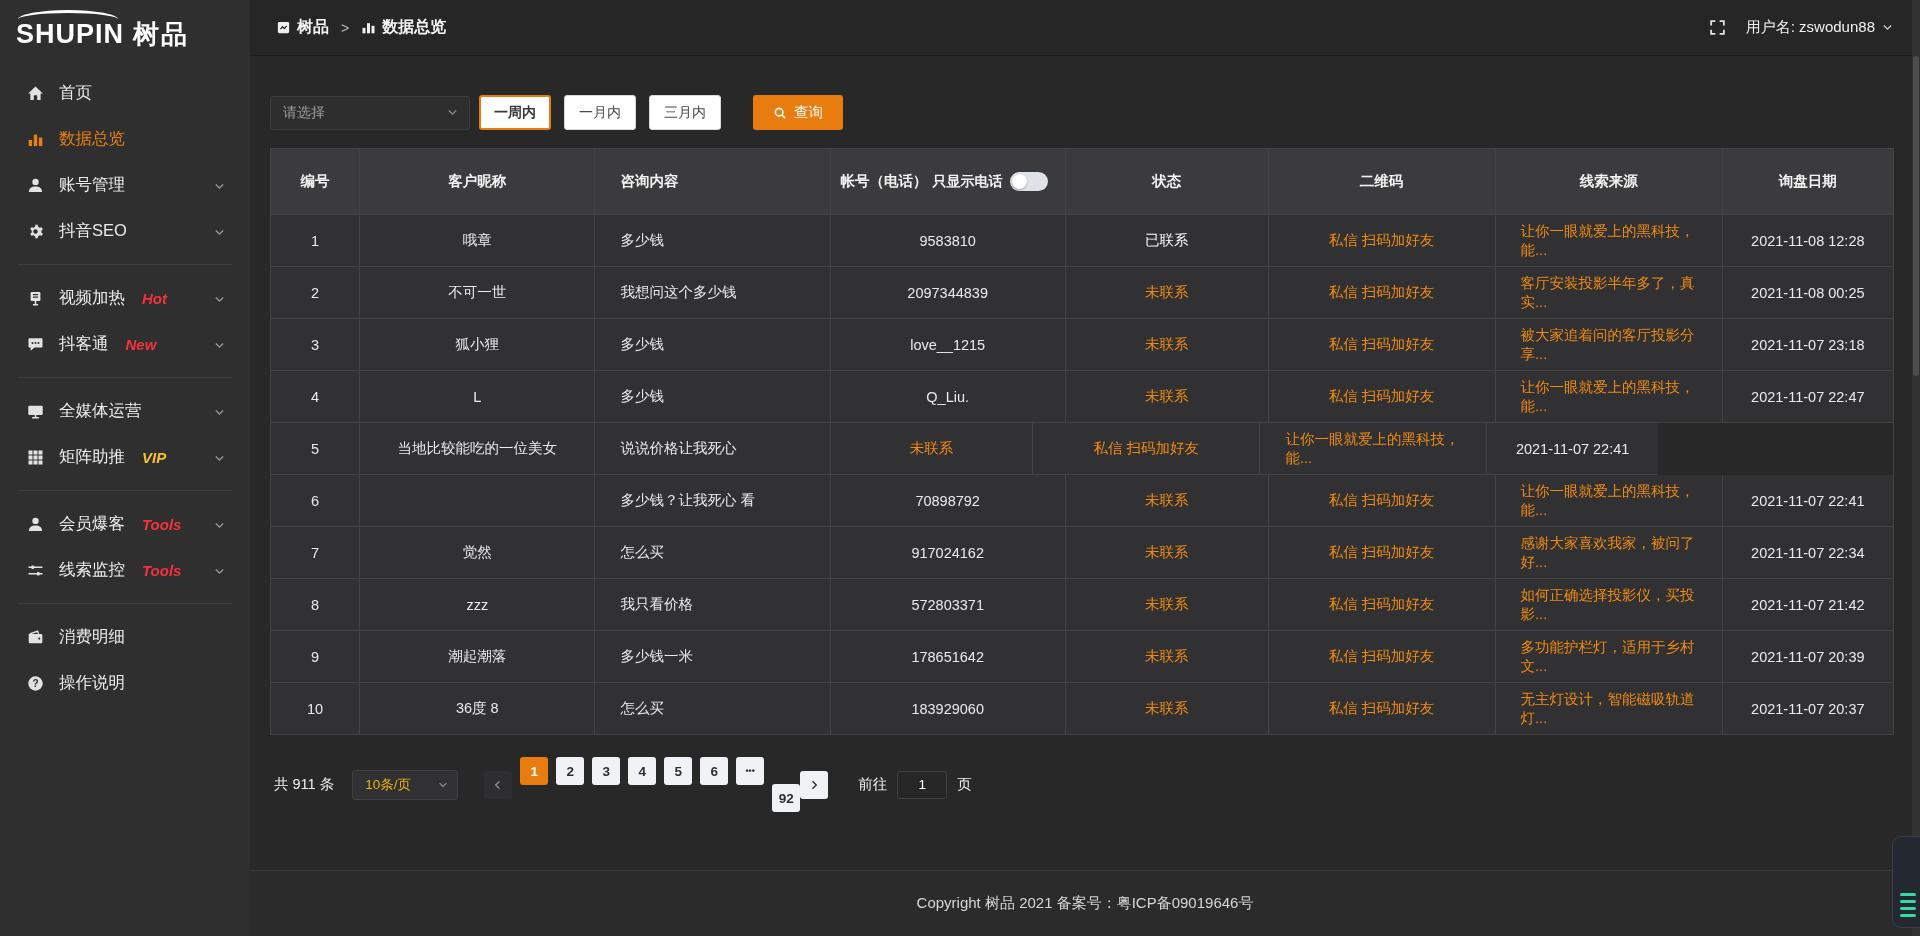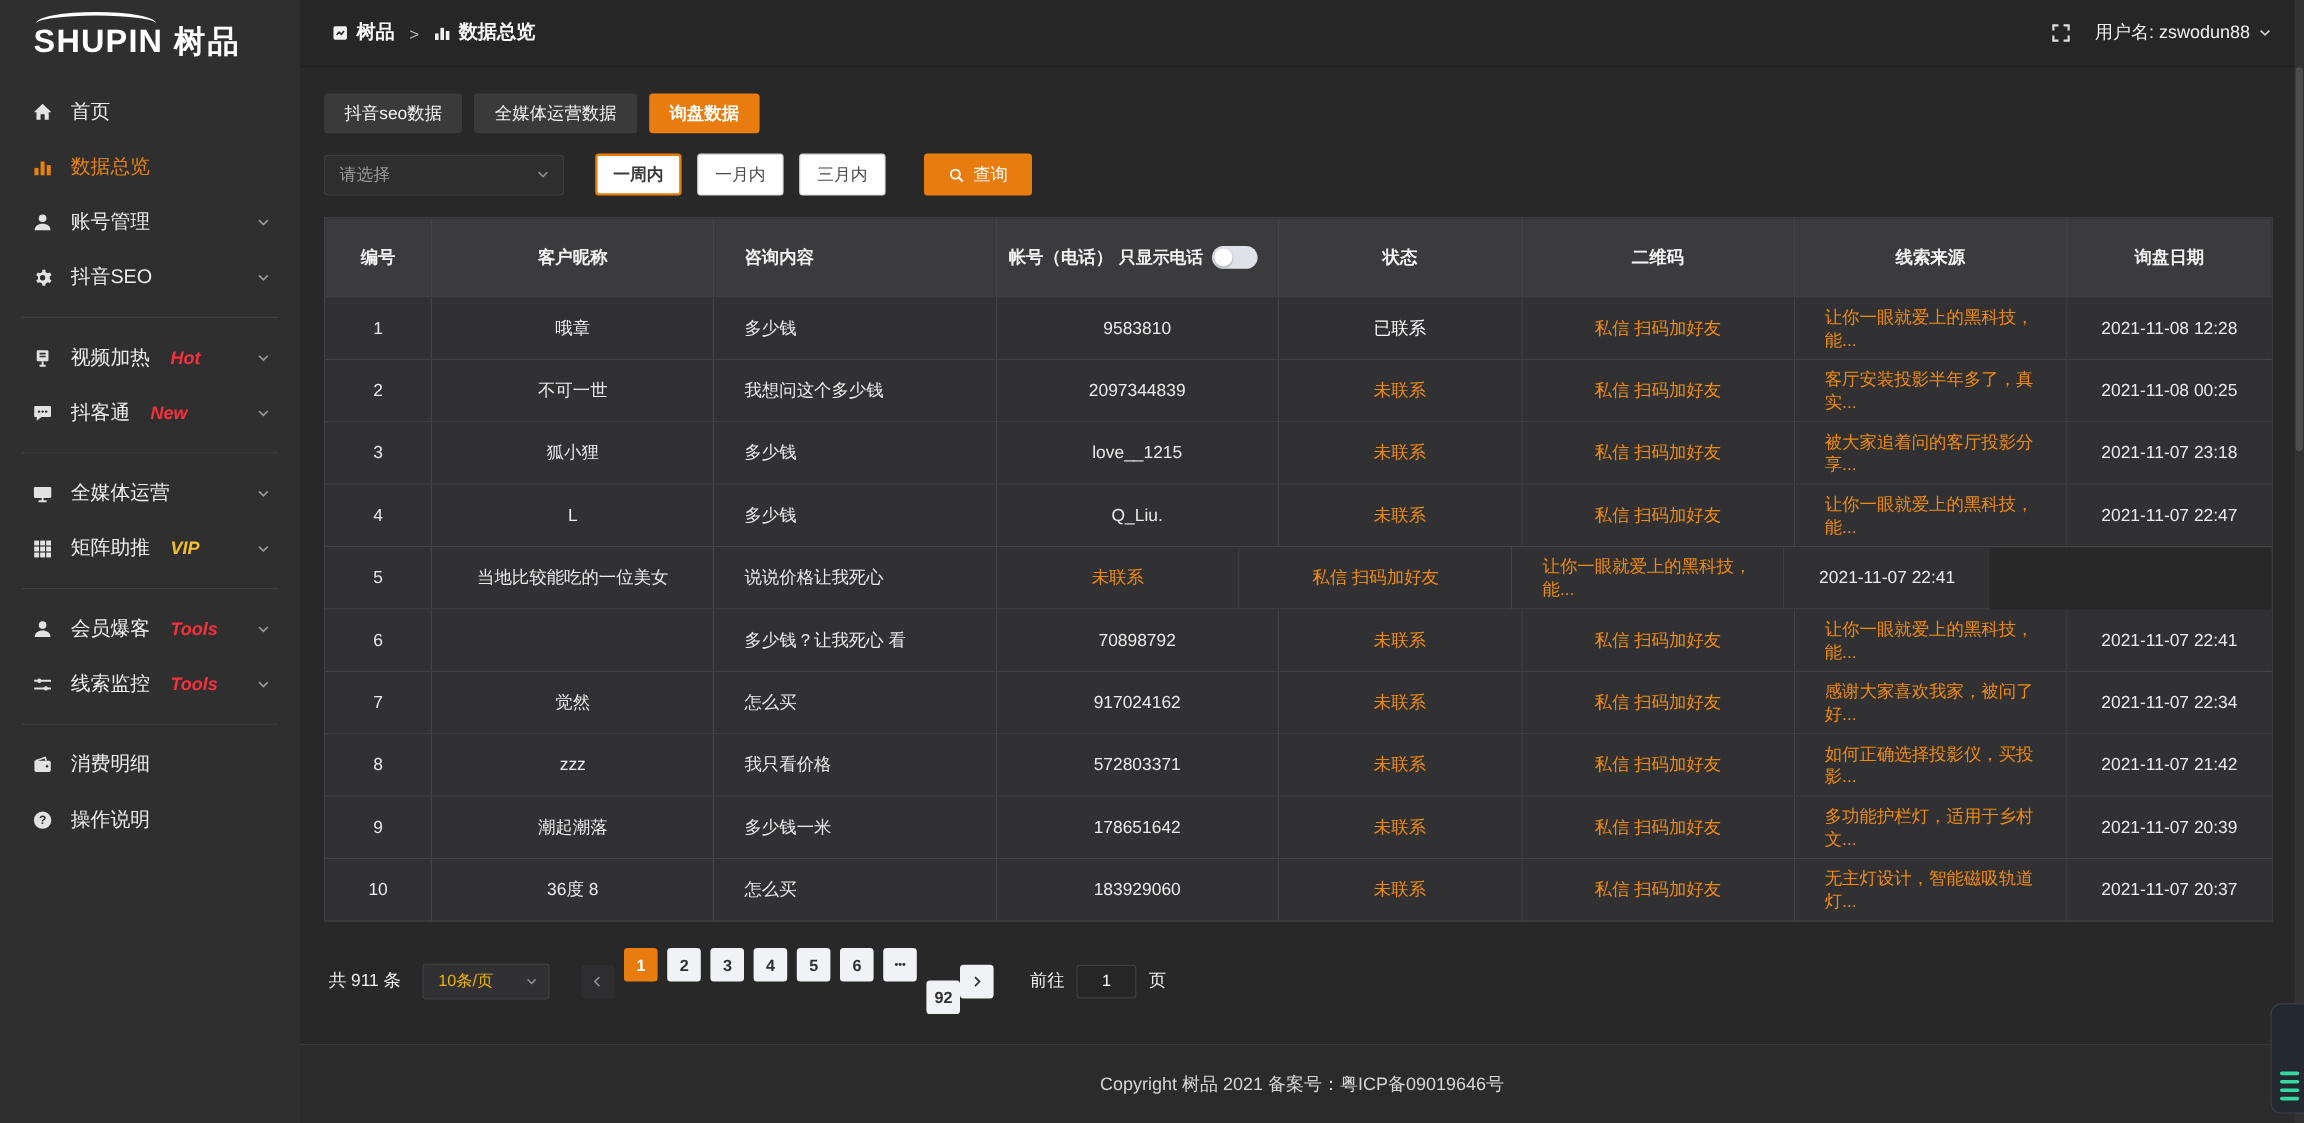--- a/index.html
+++ b/index.html
@@ -3,21 +3,21 @@
 <meta charset="utf-8">
 <style>
   * { margin:0; padding:0; box-sizing:border-box; }
   html,body { width:1920px; height:936px; overflow:hidden; background:#282828;
     font-family:"Liberation Sans","DejaVu Sans",sans-serif; color:#e9e9e9; }
   .app { display:flex; width:100%; height:100%; position:relative; }
 
   
   .sidebar { width:250px; min-width:250px; height:100%; background:#2f2f2f; padding-top:8px; }
   .logo { height:52px; display:flex; align-items:center; padding-left:16px; }
-  .logo-en { position:relative; font-size:27px; font-weight:800; letter-spacing:1px; color:#fff;margin-left:12px; }
+  .logo-en { position:relative; font-size:27px; font-weight:800; letter-spacing:1px; color:#fff; }
   .logo-en::before { content:""; position:absolute; left:2px; top:-9px; width:100px; height:16px;
     border-top:3px solid #fff; border-radius:50% 50% 0 0; }
   .logo-cn { font-size:26px; font-weight:800; color:#fff; margin-left:9px; letter-spacing:2px; }
   .menu { margin-top:10px; }
   .side-item { height:46px; display:flex; align-items:center; padding:0 24px 0 27px; cursor:pointer; }
   .side-item .s-icon { width:17px; height:17px; margin-right:15px; display:inline-flex; color:#e2e2e2; }
   .side-item .s-icon svg { width:17px; height:17px; }
   .side-item .s-label { font-size:16.5px; color:#ececec; }
   .side-item.active .s-label, .side-item.active .s-icon { color:#e8820f; }
   .side-item .s-badge { font-size:15px; font-weight:700; font-style:italic; margin-left:17px; }
@@ -51,21 +51,21 @@
     color:#f2f2f2; font-size:14.5px; cursor:pointer; font-family:inherit; }
   .tab.active { background:#e87c0f; color:#fff; font-weight:700; }
 
   
   .filters { display:flex; align-items:center; margin-top:17px; }
   .select { width:200px; height:34px; background:#2e2e2e; border:1px solid #3d3d3d; border-radius:3px;
     display:flex; align-items:center; padding:0 10px 0 12px; cursor:pointer; }
   .select .sel-text { font-size:14px; color:#9b9b9b; }
   .select .sel-chev { margin-left:auto; width:13px; height:13px; color:#8a8a8a; display:inline-flex; }
   .select .sel-chev svg { width:13px; height:13px; }
-  .range-group { display:flex; gap:13px; margin-left:26px; }
+  .range-group { display:flex; gap:13px; margin-left:9px; }
   .range-btn { min-width:72px; height:35px; background:#ffffff; border:1px solid #d9d9d9; border-radius:3px;
     color:#4a4a4a; font-size:14px; cursor:pointer; font-family:inherit; padding:0 12px; }
   .range-btn.active { border:2px solid #e87c0f; font-weight:700; color:#3a3a3a; }
   .query-btn { height:35px; margin-left:32px; background:#e87c0f; color:#fff; border:none; border-radius:3px;
     font-size:14.5px; padding:0 20px; display:flex; align-items:center; gap:7px; cursor:pointer; font-family:inherit; }
   .query-btn .q-icon { width:14px; height:14px; display:inline-flex; }
   .query-btn .q-icon svg { width:14px; height:14px; }
 
   
   .tbl { margin-top:18px; border:1px solid #434345; border-bottom:none; }
@@ -323,25 +323,20 @@
           <span class="user-chev">
             <svg viewBox="0 0 16 16" fill="none" stroke="currentColor" stroke-width="1.7">
                 <path d="M3.5 5.5 8 10l4.5-4.5"></path>
               </svg>
           </span>
         </span>
       </div>
     </header>
 
     <div class="content">
-      <div class="tabs" id="tabs">
-          <button class="tab">抖音seo数据</button>
-          <button class="tab">全媒体运营数据</button>
-          <button class="tab active">询盘数据</button>
-        </div>
 
       <div class="filters">
         <div class="select">
           <span class="sel-text">请选择</span>
           <span class="sel-chev">
             <svg viewBox="0 0 16 16" fill="none" stroke="currentColor" stroke-width="1.7">
                 <path d="M3.5 5.5 8 10l4.5-4.5"></path>
               </svg>
           </span>
         </div>

